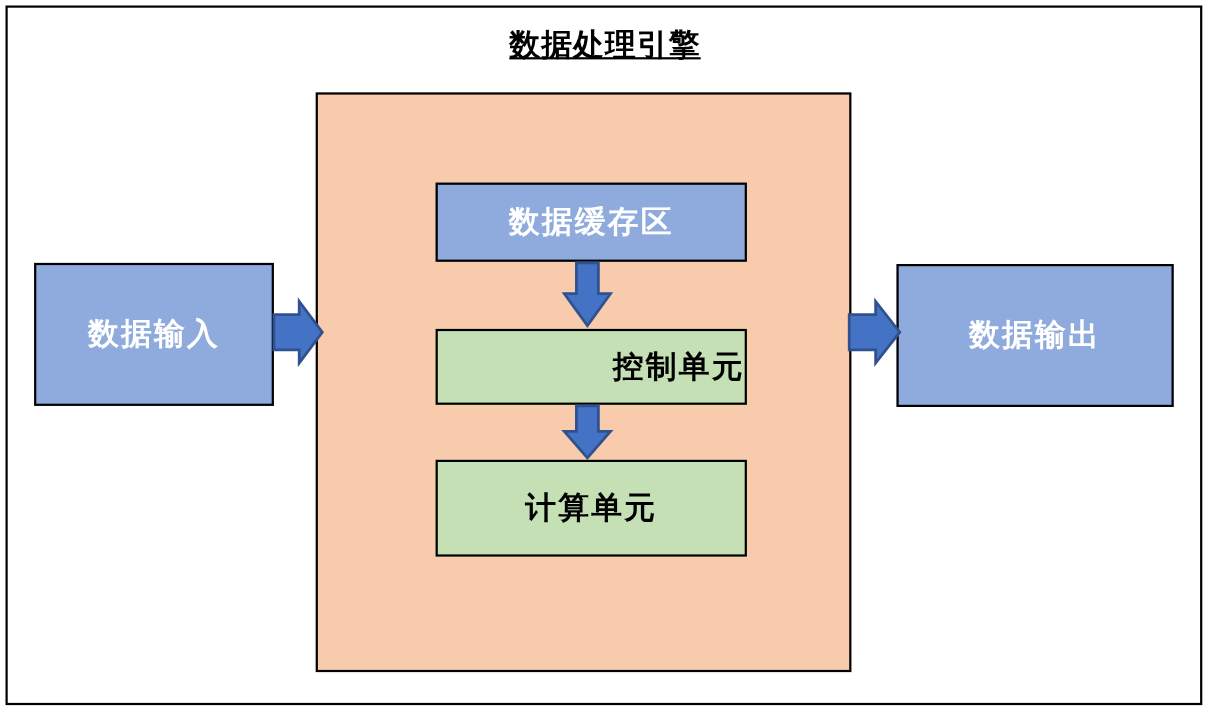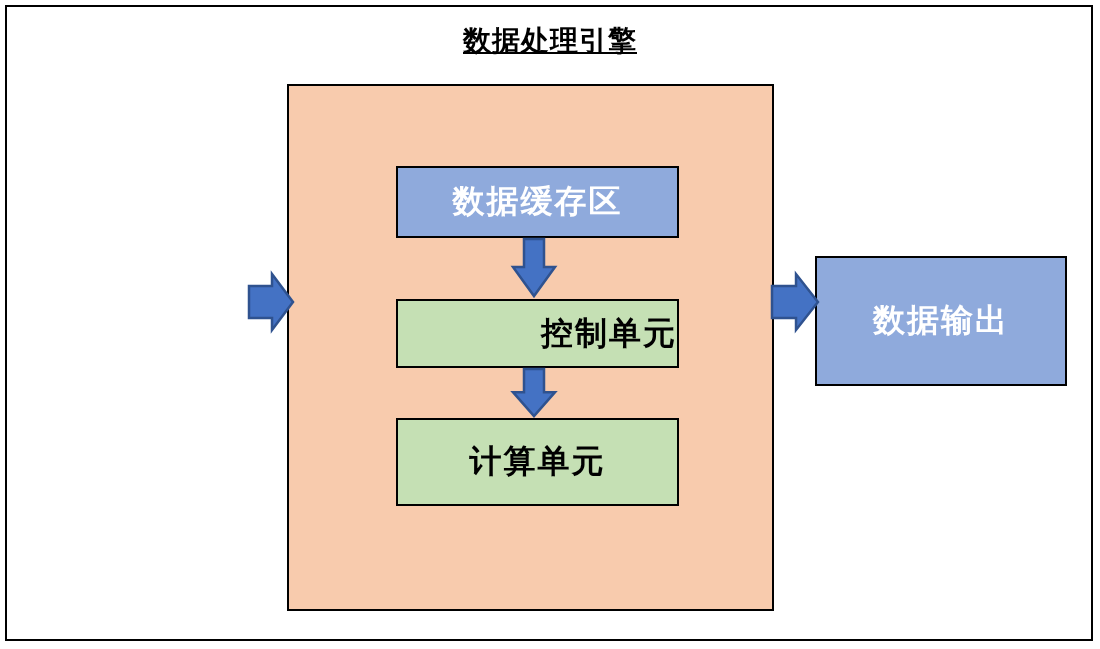--- a/index.html
+++ b/index.html
@@ -46,35 +46,35 @@
     border: 2px solid var(--border, #000);
     box-sizing: border-box;
   }
   .node {
     position: absolute;
     border: 2px solid var(--border, #000);
     box-sizing: border-box;
     display: flex;
     align-items: center;
     justify-content: center;
-    font-size: 32px;
+    font-size: 28px;
     font-weight: bold;
     letter-spacing: 2px;
     text-align: center;
   }
   .node.blue {
     background: var(--blue-fill, #8FAADC);
     color: var(--text-on-blue, #fff);
   }
   .node.green {
     background: var(--green-fill, #C5E0B4);
     color: var(--text-on-green, #000);
   }
   #node-input   { left: 31px;  top: 239px; width: 218px; height: 130px; }
-  #node-output  { left: 815px; top: 256px; width: 252px; height: 130px; }
+  #node-output  { left: 815px; top: 240px; width: 252px; height: 130px; }
   #node-buffer  { left: 396px; top: 166px; width: 283px; height: 72px;  }
   #node-control { left: 396px; top: 299px; width: 283px; height: 69px; justify-content: flex-end;  }
   #node-compute { left: 396px; top: 418px; width: 283px; height: 88px;  }
   .arrow {
     position: absolute;
     overflow: visible;
   }
   .arrow polygon {
     fill: var(--arrow-fill, #4472C4);
     stroke: var(--arrow-stroke, #2F528F);
@@ -91,20 +91,23 @@
 <body>
 
 <div class="canvas">
 
   <div class="outer-frame"></div>
 
   <div class="diagram-title">数据处理引擎</div>
 
   <div class="engine-container"></div>
 
+  <div class="node blue" id="node-input">
+    <span>数据输入</span>
+  </div>
 
   <div class="node blue" id="node-buffer">
     <span>数据缓存区</span>
   </div>
 
   <div class="node green" id="node-control">
     <span>控制单元</span>
   </div>
 
   <div class="node green" id="node-compute">

